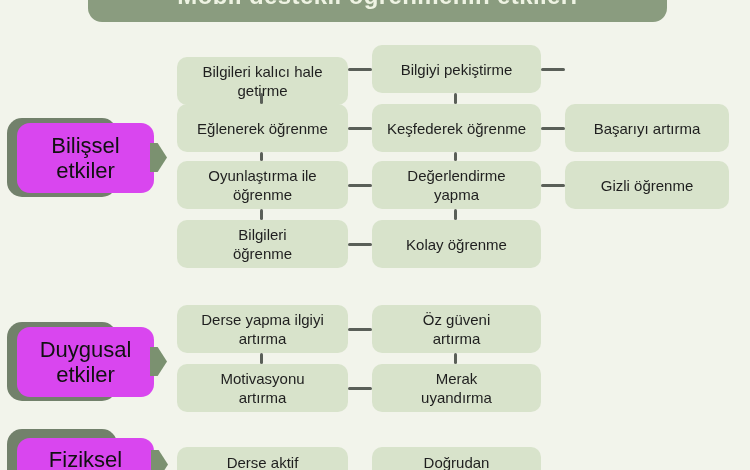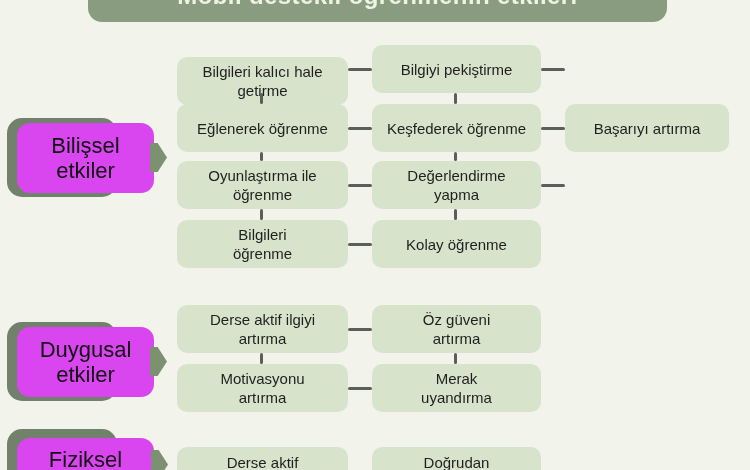--- a/index.html
+++ b/index.html
@@ -63,31 +63,32 @@
   <div class="box c2" style="top:45px">Bilgiyi pekiştirme</div>
 
   <div class="box c1" style="top:104px">Eğlenerek öğrenme</div>
   <div class="box c2" style="top:104px">Keşfederek öğrenme</div>
   <div class="box c3" style="top:104px">Başarıyı artırma</div>
 
   <div class="box c1" style="top:161px">Oyunlaştırma ile
 öğrenme</div>
   <div class="box c2" style="top:161px">Değerlendirme
 yapma</div>
+  <div class="box c3" style="top:161px">Gizli öğrenme</div>
 
   <div class="box c1" style="top:220px">Bilgileri
 öğrenme</div>
   <div class="box c2" style="top:220px">Kolay öğrenme</div>
 
   <div class="label-shadow" style="left:7px;top:322px"></div>
   <div class="label-box" style="left:17px;top:327px">Duygusal
 etkiler</div>
   <div class="arrow" style="left:150px;top:347px"></div>
 
-  <div class="box c1" style="top:305px">Derse aktif ilgiyi
+  <div class="box c1" style="top:305px">Derse yapma ilgiyi
 artırma</div>
   <div class="box c2" style="top:305px">Öz güveni
 artırma</div>
 
   <div class="box c1" style="top:364px">Motivasyonu
 artırma</div>
   <div class="box c2" style="top:364px">Merak
 uyandırma</div>
 
   <div class="label-shadow" style="left:7px;top:429px"></div>

